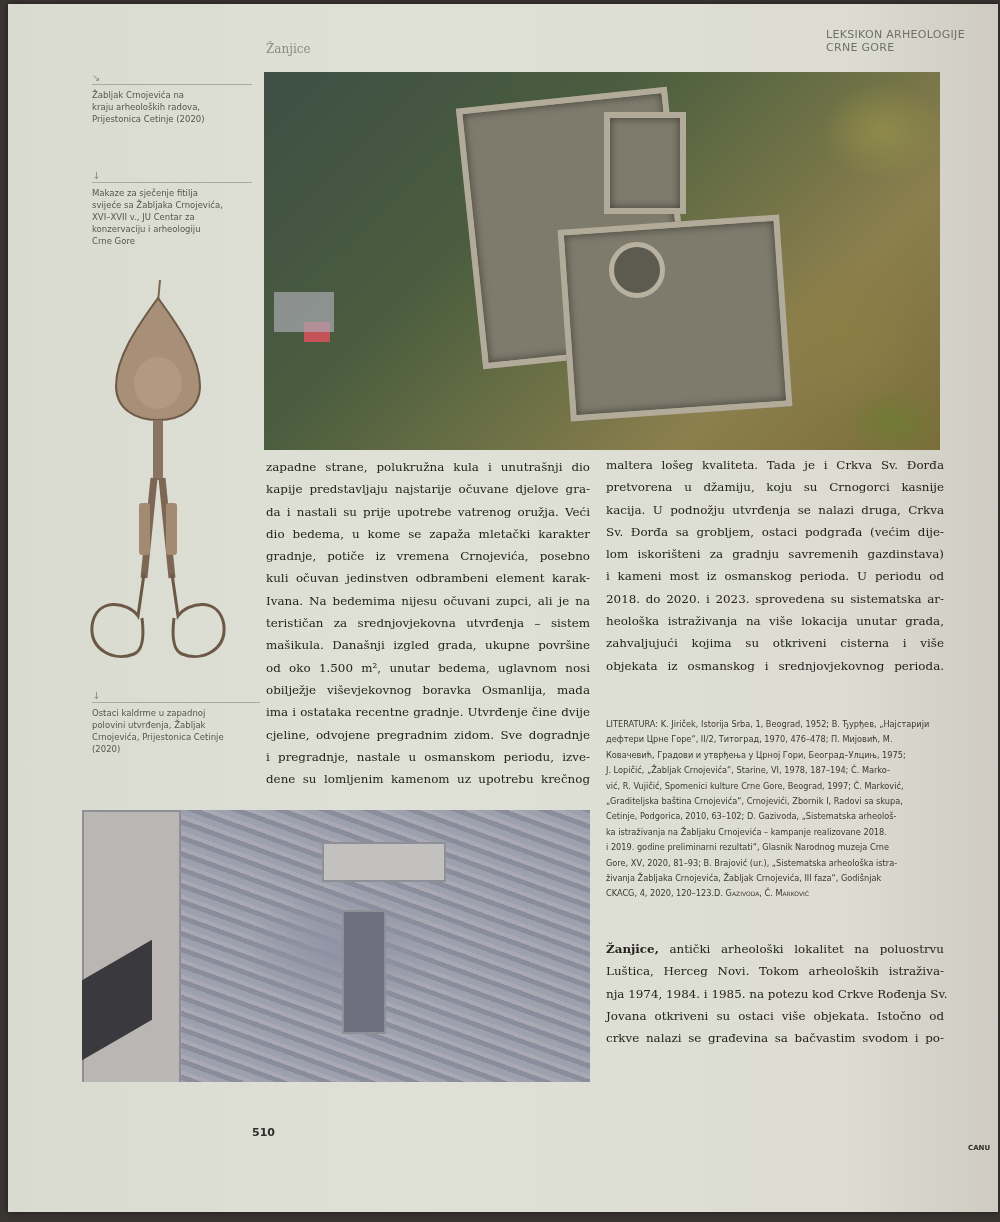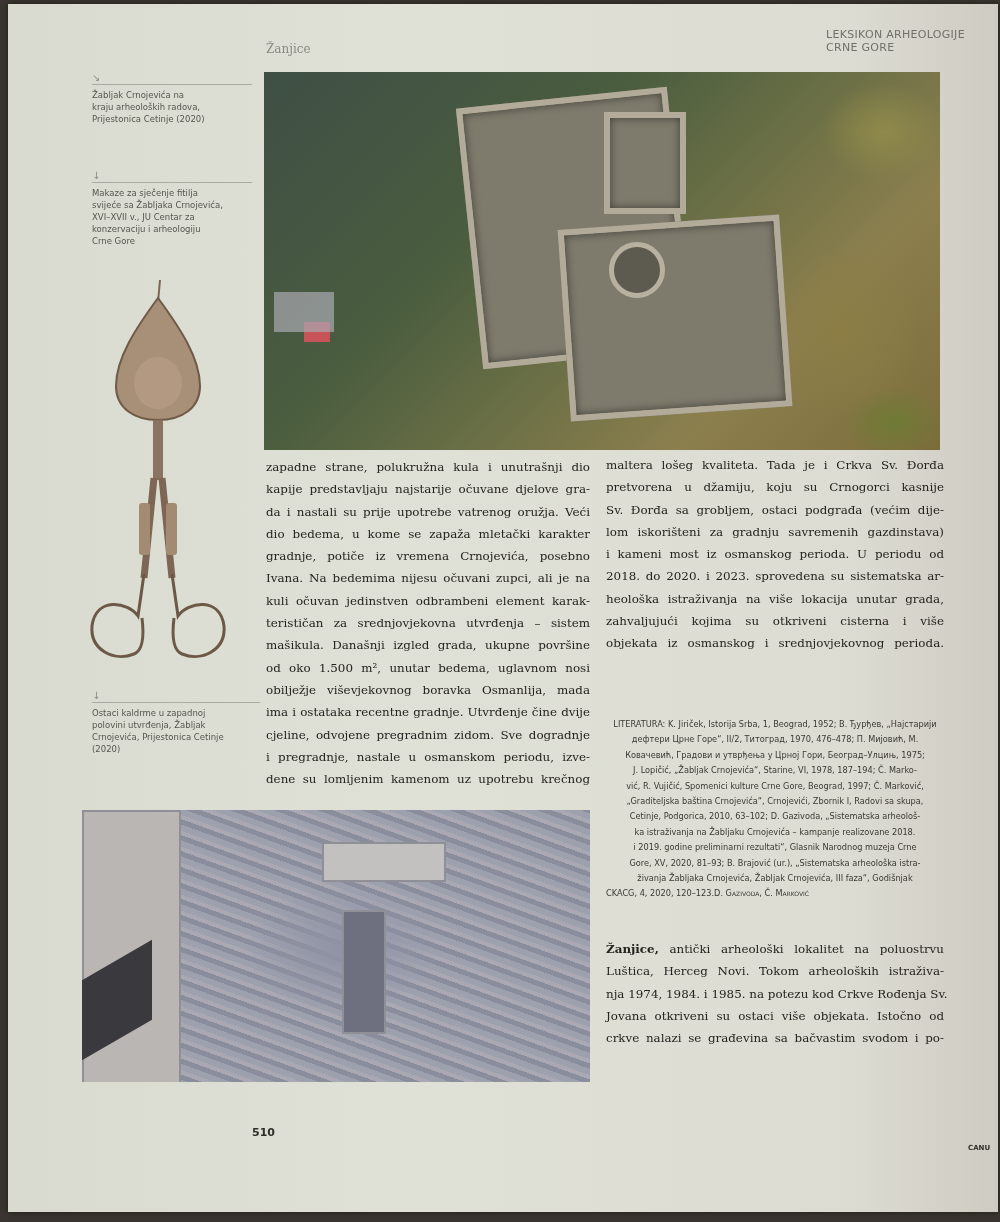--- a/index.html
+++ b/index.html
@@ -59,21 +59,21 @@
     text-align:justify;
   }
   .body-text .ln { display:block; white-space:nowrap; text-align-last:justify; }
   .col1 { left:258px; top:452px; width:324px; }
   .col2 { left:598px; top:450px; width:338px; }
   .col3 { left:598px; top:934px; width:338px; }
   .lit {
     position:absolute; left:598px; top:713px; width:338px;
     font-family:"DejaVu Sans", sans-serif; font-size:8.2px; line-height:15.4px; color:#3a3934;
   }
-  .lit .ln { display:block; white-space:nowrap;text-align:center; }
+  .lit .ln { display:block; white-space:nowrap; }
   .lit .auth { text-align:right; font-variant:small-caps; }
   .headword { font-weight:bold; }
   .folio {
     position:absolute; left:244px; top:1122px; font-family:"DejaVu Sans", sans-serif;
     font-size:11px; font-weight:bold; color:#2f2f2a;
   }
   .folio-right {
     position:absolute; left:960px; top:1124px; font-family:"DejaVu Sans", sans-serif;
     font-size:7px; font-weight:bold; color:#2f2f2a;margin-top:16px;
   }
@@ -134,35 +134,36 @@
     <div style="position:absolute;left:40px;top:250px;width:26px;height:20px;background:#c55357;"></div>
     <div style="position:absolute;left:10px;top:220px;width:60px;height:40px;background:#a9a9b2;opacity:.7;"></div>
   </div>
 
   <div class="body-text col1">
     <span class="ln">zapadne strane, polukružna kula i unutrašnji dio</span>
     <span class="ln">kapije predstavljaju najstarije očuvane djelove gra-</span>
     <span class="ln">da i nastali su prije upotrebe vatrenog oružja. Veći</span>
     <span class="ln">dio bedema, u kome se zapaža mletački karakter</span>
     <span class="ln">gradnje, potiče iz vremena Crnojevića, posebno</span>
+    <span class="ln">kuli očuvan jedinstven odbrambeni element karak-</span>
     <span class="ln">Ivana. Na bedemima nijesu očuvani zupci, ali je na</span>
-    <span class="ln">kuli očuvan jedinstven odbrambeni element karak-</span>
     <span class="ln">terističan za srednjovjekovna utvrđenja – sistem</span>
     <span class="ln">mašikula. Današnji izgled grada, ukupne površine</span>
     <span class="ln">od oko 1.500 m², unutar bedema, uglavnom nosi</span>
     <span class="ln">obilježje viševjekovnog boravka Osmanlija, mada</span>
     <span class="ln">ima i ostataka recentne gradnje. Utvrđenje čine dvije</span>
     <span class="ln">cjeline, odvojene pregradnim zidom. Sve dogradnje</span>
     <span class="ln">i pregradnje, nastale u osmanskom periodu, izve-</span>
     <span class="ln">dene su lomljenim kamenom uz upotrebu krečnog</span>
   </div>
 
   <div class="body-text col2">
     <span class="ln">maltera lošeg kvaliteta. Tada je i Crkva Sv. Đorđa</span>
     <span class="ln">pretvorena u džamiju, koju su Crnogorci kasnije</span>
+    <span class="ln">kacija. U podnožju utvrđenja se nalazi druga, Crkva</span>
     <span class="ln">Sv. Đorđa sa grobljem, ostaci podgrađa (većim dije-</span>
     <span class="ln">lom iskorišteni za gradnju savremenih gazdinstava)</span>
     <span class="ln">i kameni most iz osmanskog perioda. U periodu od</span>
     <span class="ln">2018. do 2020. i 2023. sprovedena su sistematska ar-</span>
     <span class="ln">heološka istraživanja na više lokacija unutar grada,</span>
     <span class="ln">zahvaljujući kojima su otkriveni cisterna i više</span>
     <span class="ln">objekata iz osmanskog i srednjovjekovnog perioda.</span>
   </div>
 
   <div class="lit">

